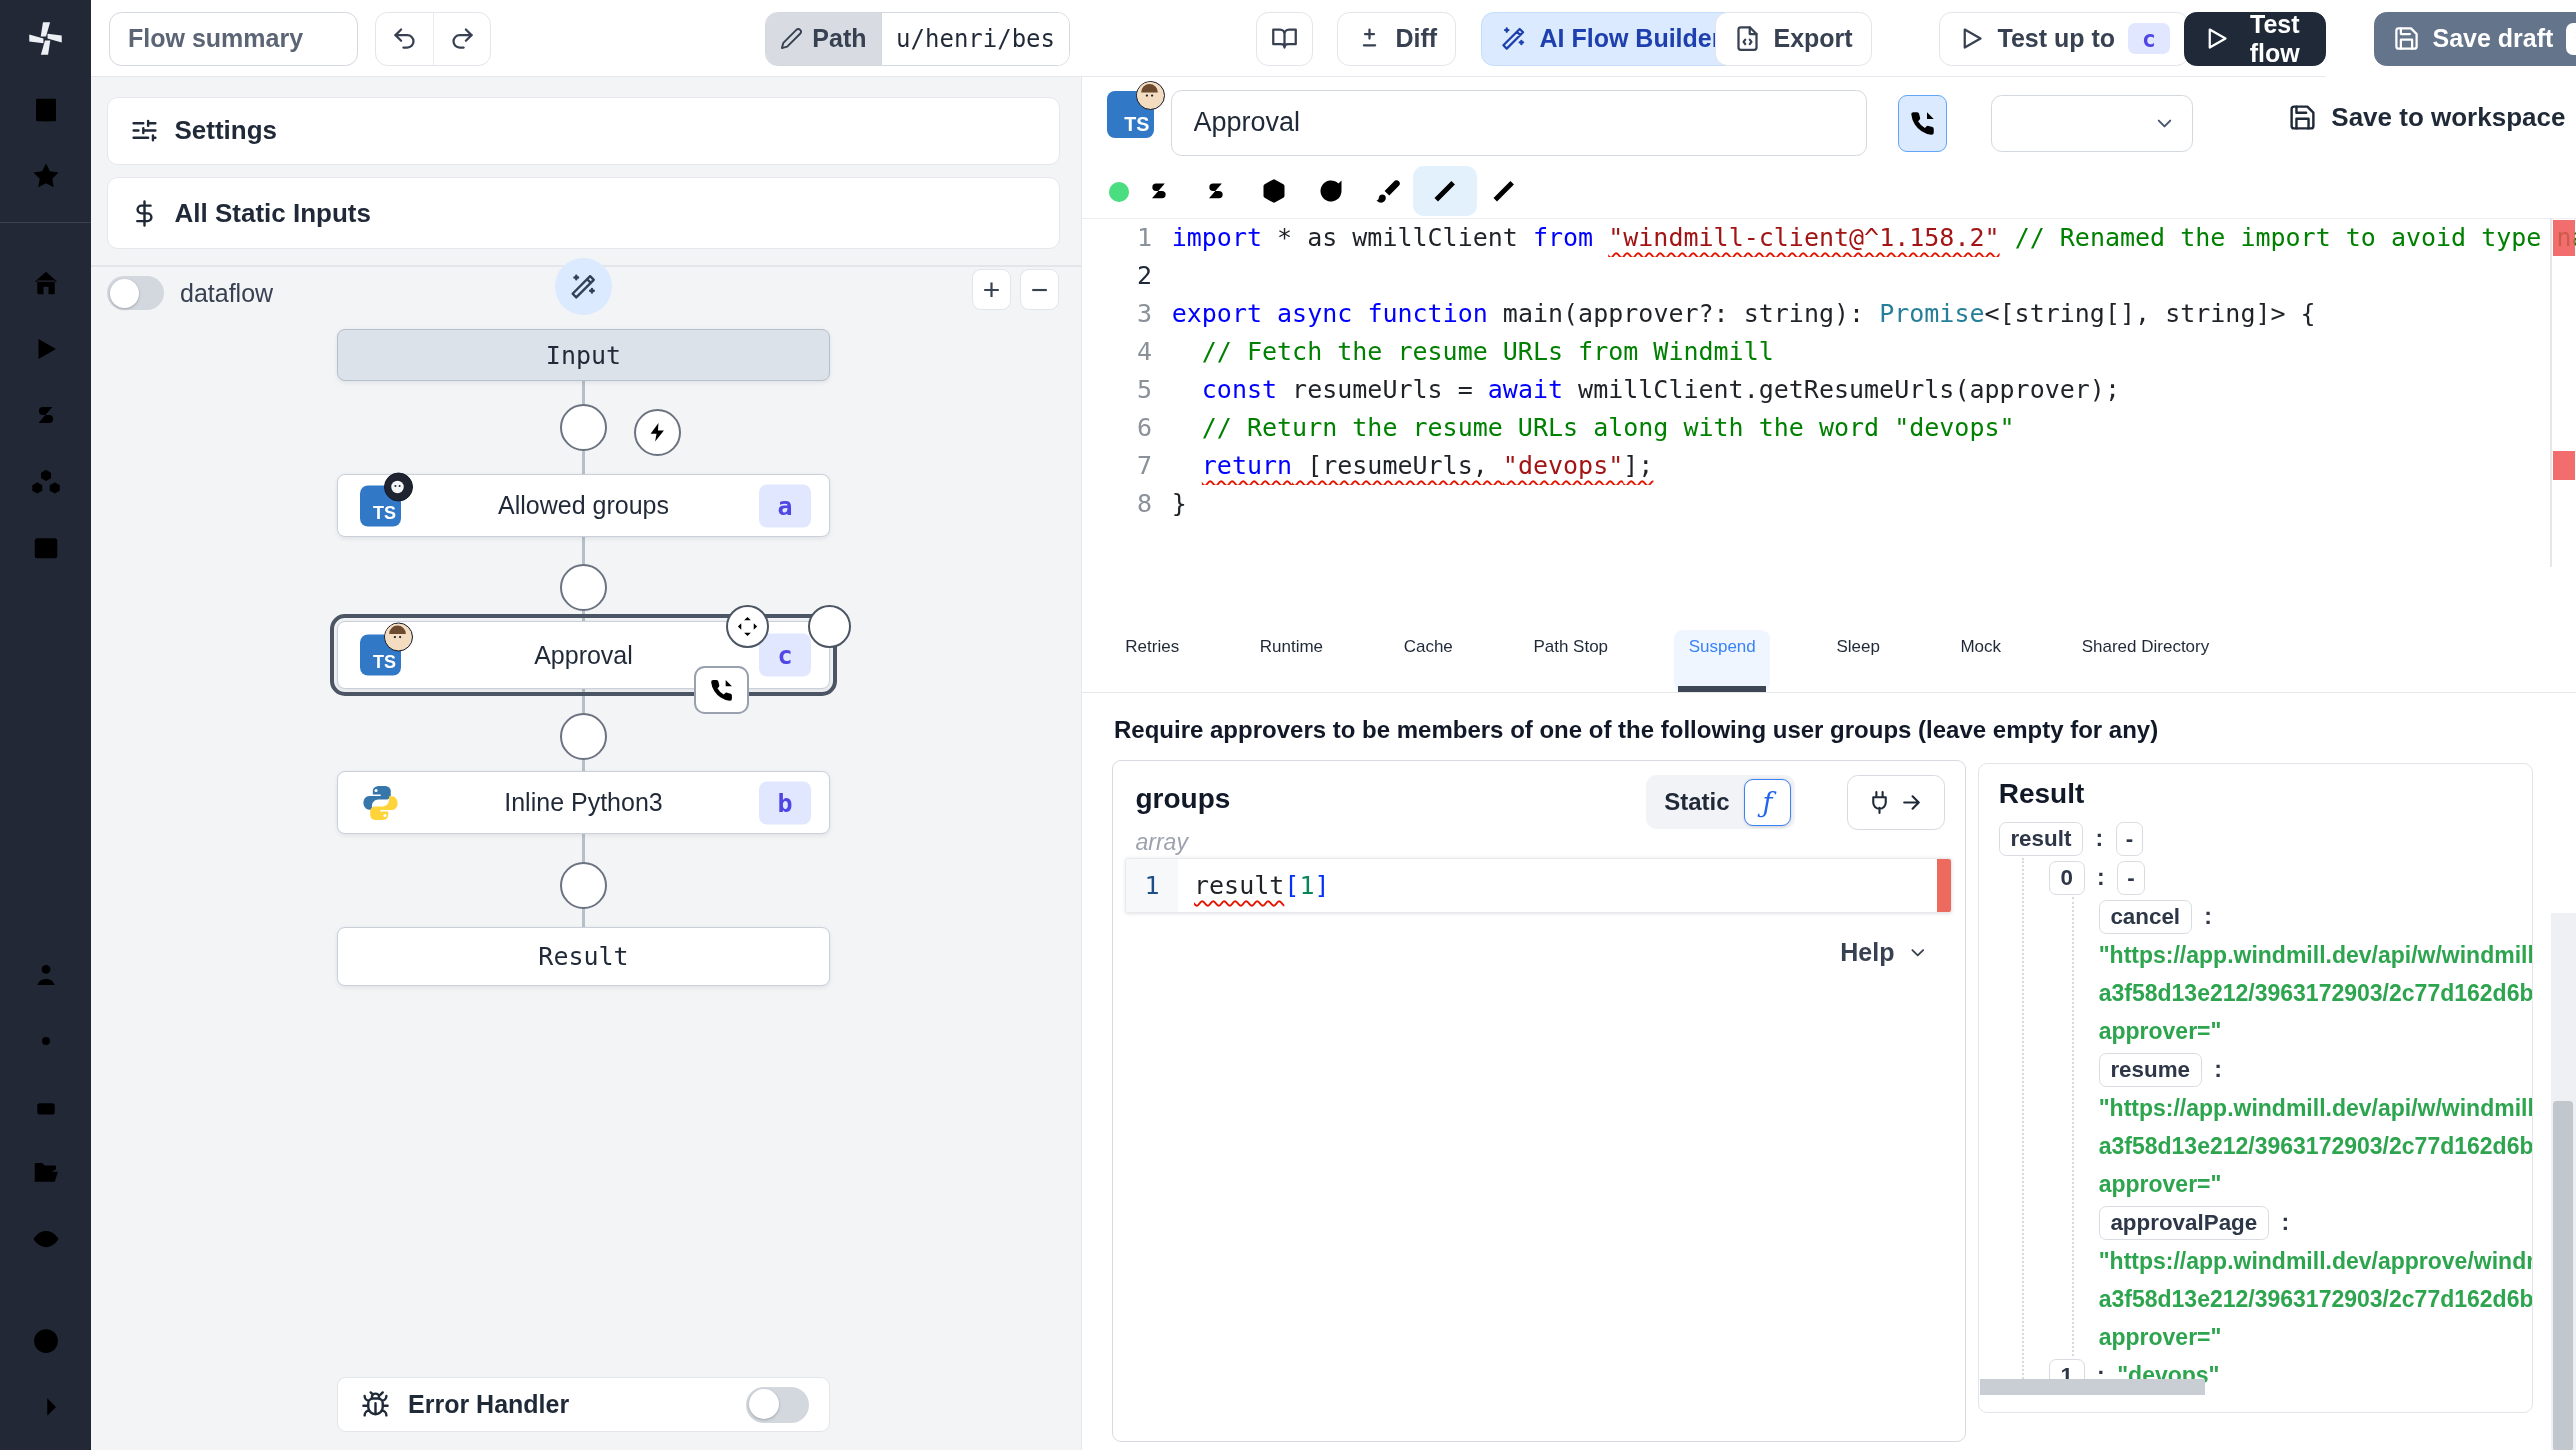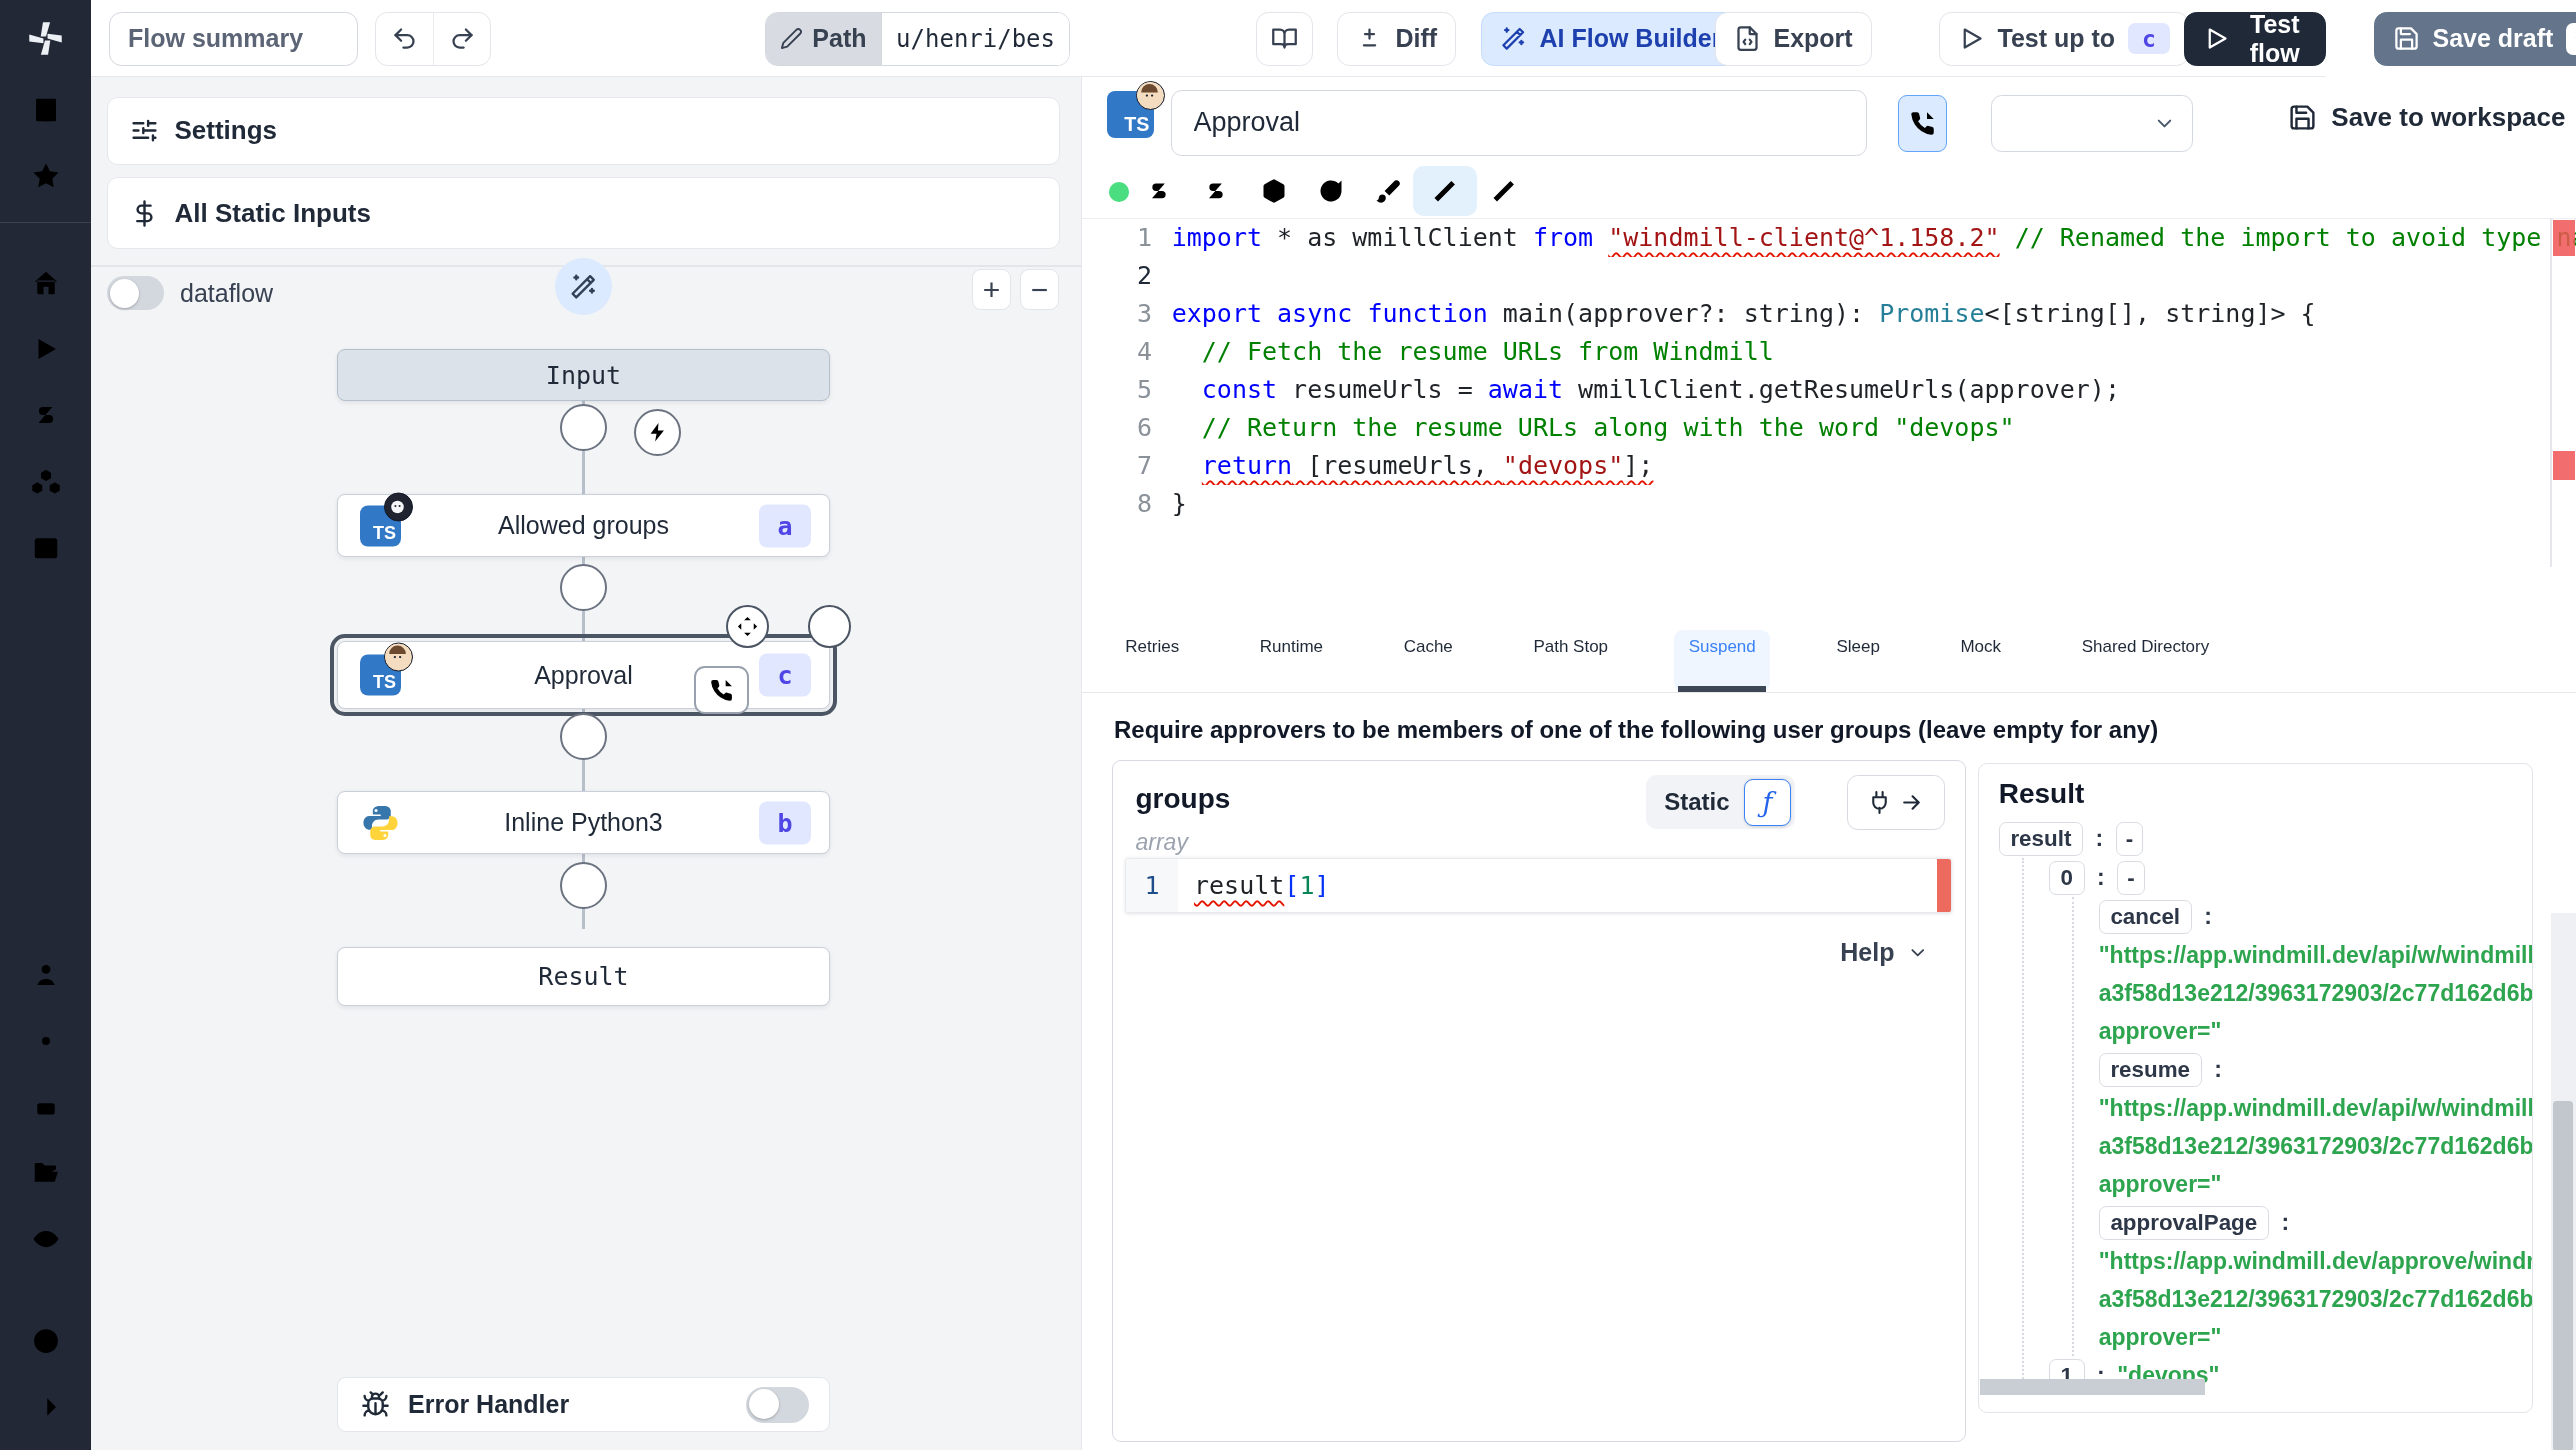--- a/index.html
+++ b/index.html
@@ -54,21 +54,21 @@
   #dataflow-toggle .knob { width:29px; height:29px; }
   #dataflow-label { top:202px; left:89px; font-size:25px; color:#374151; }
   #wand-circle { top:181px; left:464px; width:57px; height:57px; border-radius:50%; background:#dbeafe; display:flex; align-items:center; justify-content:center; color:#334155; }
   #wand-circle svg { width:29px; height:29px; }
   .zoom-btn { position:absolute; top:192px; width:39px; height:41px; background:#fff; border:1.8px solid #e2e5ea; border-radius:9px;
               display:flex; align-items:center; justify-content:center; font-size:30px; color:#374151; }
   #zoom-in { left:881px; } #zoom-out { left:929px; }
 
   #graph-line { left:491px; top:302px; width:2.7px; height:550px; background:#b7bfca; }
   .gnode { position:absolute; left:246px; width:493px; background:#fff; border:1.8px solid #c9d0d9; border-radius:8px;
-           box-shadow:0 1.8px 4.5px rgba(15,23,42,.08); display:flex; align-items:center;margin-top:20px; }
+           box-shadow:0 1.8px 4.5px rgba(15,23,42,.08); display:flex; align-items:center; }
   .gnode .glabel { position:absolute; left:0; right:0; text-align:center; font-size:25px; color:#1f2937; }
   .gnode .gmono { font-family:"DejaVu Sans Mono",monospace; }
   #node-input { top:252px; height:52px; background:#dbe2ea; border-color:#b6c0cd; }
   #node-allowed { top:397px; height:63px; }
   #node-approval { top:544px; height:68px; outline:4.5px solid #4b5563; outline-offset:3.6px; }
   #node-python { top:694px; height:63px; }
   #node-result { top:850px; height:59px; }
   .gbadge { position:absolute; right:18px; top:50%; transform:translateY(-50%); width:52px; height:43px; background:#e0e7ff; color:#4f46e5;
             border-radius:8px; display:flex; align-items:center; justify-content:center; font-weight:700; font-size:25px; }
   .lang-box { position:absolute; left:21.5px; top:50%; transform:translateY(-50%); width:41px; height:41px; background:#3178c6; border-radius:8px;

